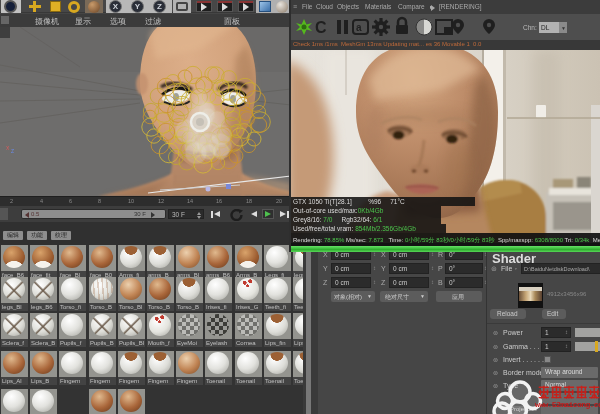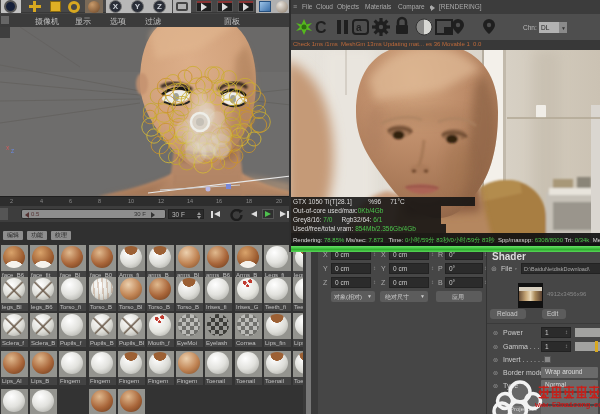--- a/index.html
+++ b/index.html
@@ -578,21 +578,21 @@
       </div>
       <div class="abs" style="left:62px;top:48px;width:48px;height:11px;background:#5c5c5c;border-radius:2px;">
         <span class="t" style="left:5px;top:2px;font-size:6px;color:#ccc;">绝对尺寸</span>
         <span class="t" style="left:40px;top:2px;font-size:5px;color:#ccc;">▼</span>
       </div>
       <div class="abs" style="left:118px;top:48px;width:46px;height:11px;background:#5c5c5c;border-radius:2px;">
         <span class="t" style="left:16px;top:2px;font-size:6px;color:#ccc;">应用</span>
       </div>
     </div>
     <div class="abs" style="left:486px;top:243px;width:114px;height:171px;background:#464646;border-left:1px solid #333;">
-      <span class="t" style="left:5px;top:8px;font-size:10px;font-weight:bold;color:#ddd;">Shader</span>
+      <span class="t" style="left:5px;top:8px;font-size:13px;font-weight:bold;color:#ddd;">Shader</span>
       <span class="t" style="left:4px;top:22px;font-size:7px;color:#999;">⊛</span>
       <span class="t" style="left:14px;top:22px;font-size:7px;color:#ccc;">File</span>
       <span class="t" style="left:28px;top:22px;font-size:6px;color:#999;">‣</span>
       <div class="abs" style="left:34px;top:20px;width:80px;height:11px;background:#2b2b2b;border:1px solid #222;">
         <span class="t" style="left:2px;top:2px;font-size:5.5px;color:#aaa;">D:\BaiduNetdiskDownload\</span>
       </div>
       <div class="abs" style="left:31px;top:40px;width:25px;height:25px;background:#111;">
         <div class="abs" style="left:1px;top:4px;width:23px;height:14px;background:linear-gradient(90deg,#6a5038,#c8a878 30%,#e8d8b8 50%,#a88858 70%,#584030);"></div>
         <div class="abs" style="left:1px;top:4px;width:23px;height:4px;background:#d8d0c0;"></div>
       </div>

